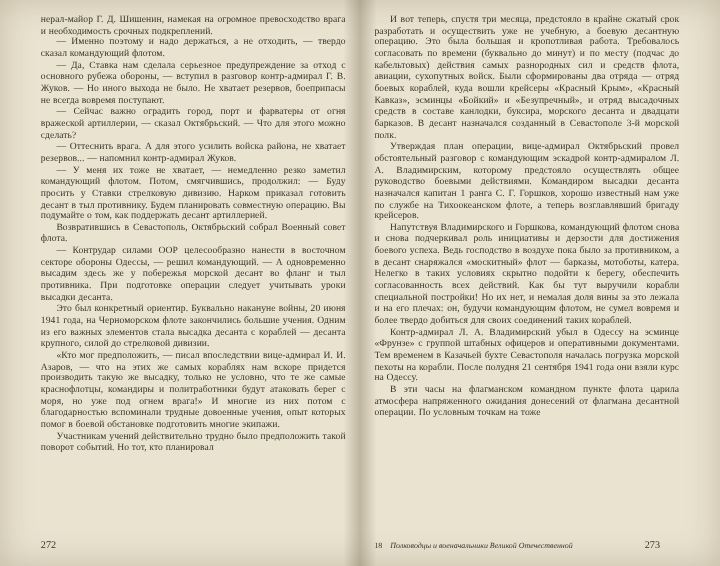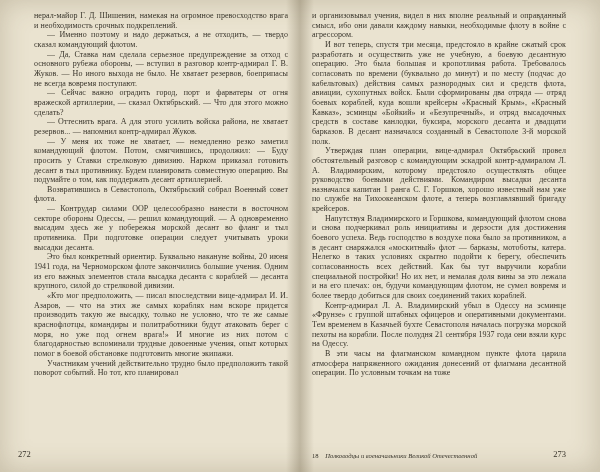--- a/index.html
+++ b/index.html
@@ -35,22 +35,22 @@
     word-spacing: 0.2px;
   }
   .page.left  .textblock { left: 34px; }
   .page.right .textblock { left: 12px; }
   .textblock p { margin: 0; }
   .textblock p.indent { text-indent: 13px; }
   .pagenum {
     position: absolute; bottom: 13px;
     font-size: 8.5px; color: #37332a;
   }
-  .left-num  { left: 18px; }
-  .right-num { right: 34px; }
+  .left-num  { left: 34px; }
+  .right-num { right: 50px; }
   .footer {
     position: absolute; bottom: 13px; left: 12px;
     font-size: 6.6px; color: #37332a; white-space: nowrap;
   }
   .footer .sig { margin-right: 5px; font-style: normal; }
   .footer .ftitle { font-style: italic; }
 </style>
 </head>
 <body>
 
@@ -70,25 +70,24 @@
         <p class="indent">«Кто мог предположить, — писал впоследствии вице-адмирал И. И. Азаров, — что на этих же самых кораблях нам вскоре придется производить такую же высадку, только не условно, что те же самые краснофлотцы, командиры и политработники будут атаковать берег с моря, но уже под огнем врага!» И многие из них потом с благодарностью вспоминали трудные довоенные учения, опыт которых помог в боевой обстановке подготовить многие экипажи.</p>
         <p class="indent">Участникам учений действительно трудно было предположить такой поворот событий. Но тот, кто планировал</p>
       </div>
     <div class="pagenum left-num">272</div>
   </div>
 
   <div class="gutter"></div>
 
   <div class="page right">
     <div class="textblock">
-        <p class="noindent">и организовывал учения, видел в них вполне реальный и оправданный смысл, ибо они давали каждому навыки, необходимые флоту в войне с агрессором.</p>
         <p class="indent">И вот теперь, спустя три месяца, предстояло в крайне сжатый срок разработать и осуществить уже не учебную, а боевую десантную операцию. Это была большая и кропотливая работа. Требовалось согласовать по времени (буквально до минут) и по месту (подчас до кабельтовых) действия самых разнородных сил и средств флота, авиации, сухопутных войск. Были сформированы два отряда — отряд боевых кораблей, куда вошли крейсеры «Красный Крым», «Красный Кавказ», эсминцы «Бойкий» и «Безупречный», и отряд высадочных средств в составе канлодки, буксира, морского десанта и двадцати барказов. В десант назначался созданный в Севастополе 3-й морской полк.</p>
         <p class="indent">Утверждая план операции, вице-адмирал Октябрьский провел обстоятельный разговор с командующим эскадрой контр-адмиралом Л. А. Владимирским, которому предстояло осуществлять общее руководство боевыми действиями. Командиром высадки десанта назначался капитан 1 ранга С. Г. Горшков, хорошо известный нам уже по службе на Тихоокеанском флоте, а теперь возглавлявший бригаду крейсеров.</p>
         <p class="indent">Напутствуя Владимирского и Горшкова, командующий флотом снова и снова подчеркивал роль инициативы и дерзости для достижения боевого успеха. Ведь господство в воздухе пока было за противником, а в десант снаряжался «москитный» флот — барказы, мотоботы, катера. Нелегко в таких условиях скрытно подойти к берегу, обеспечить согласованность всех действий. Как бы тут выручили корабли специальной постройки! Но их нет, и немалая доля вины за это лежала и на его плечах: он, будучи командующим флотом, не сумел вовремя и более твердо добиться для своих соединений таких кораблей.</p>
-        <p class="indent">Контр-адмирал Л. А. Владимирский убыл в Одессу на эсминце «Фрунзе» с группой штабных офицеров и оперативными документами. Тем временем в Казачьей бухте Севастополя началась погрузка морской пехоты на корабли. После полудня 21 сентября 1937 года они взяли курс на Одессу.</p>
+        <p class="indent">Контр-адмирал Л. А. Владимирский убыл в Одессу на эсминце «Фрунзе» с группой штабных офицеров и оперативными документами. Тем временем в Казачьей бухте Севастополя началась погрузка морской пехоты на корабли. После полудня 21 сентября 1941 года они взяли курс на Одессу.</p>
         <p class="indent">В эти часы на флагманском командном пункте флота царила атмосфера напряженного ожидания донесений от флагмана десантной операции. По условным точкам на тоже</p>
       </div>
     <div class="footer">
       <span class="sig">18</span>
       <span class="ftitle">Полководцы и военачальники Великой Отечественной</span>
     </div>
     <div class="pagenum right-num">273</div>
   </div>
 
 </div>

